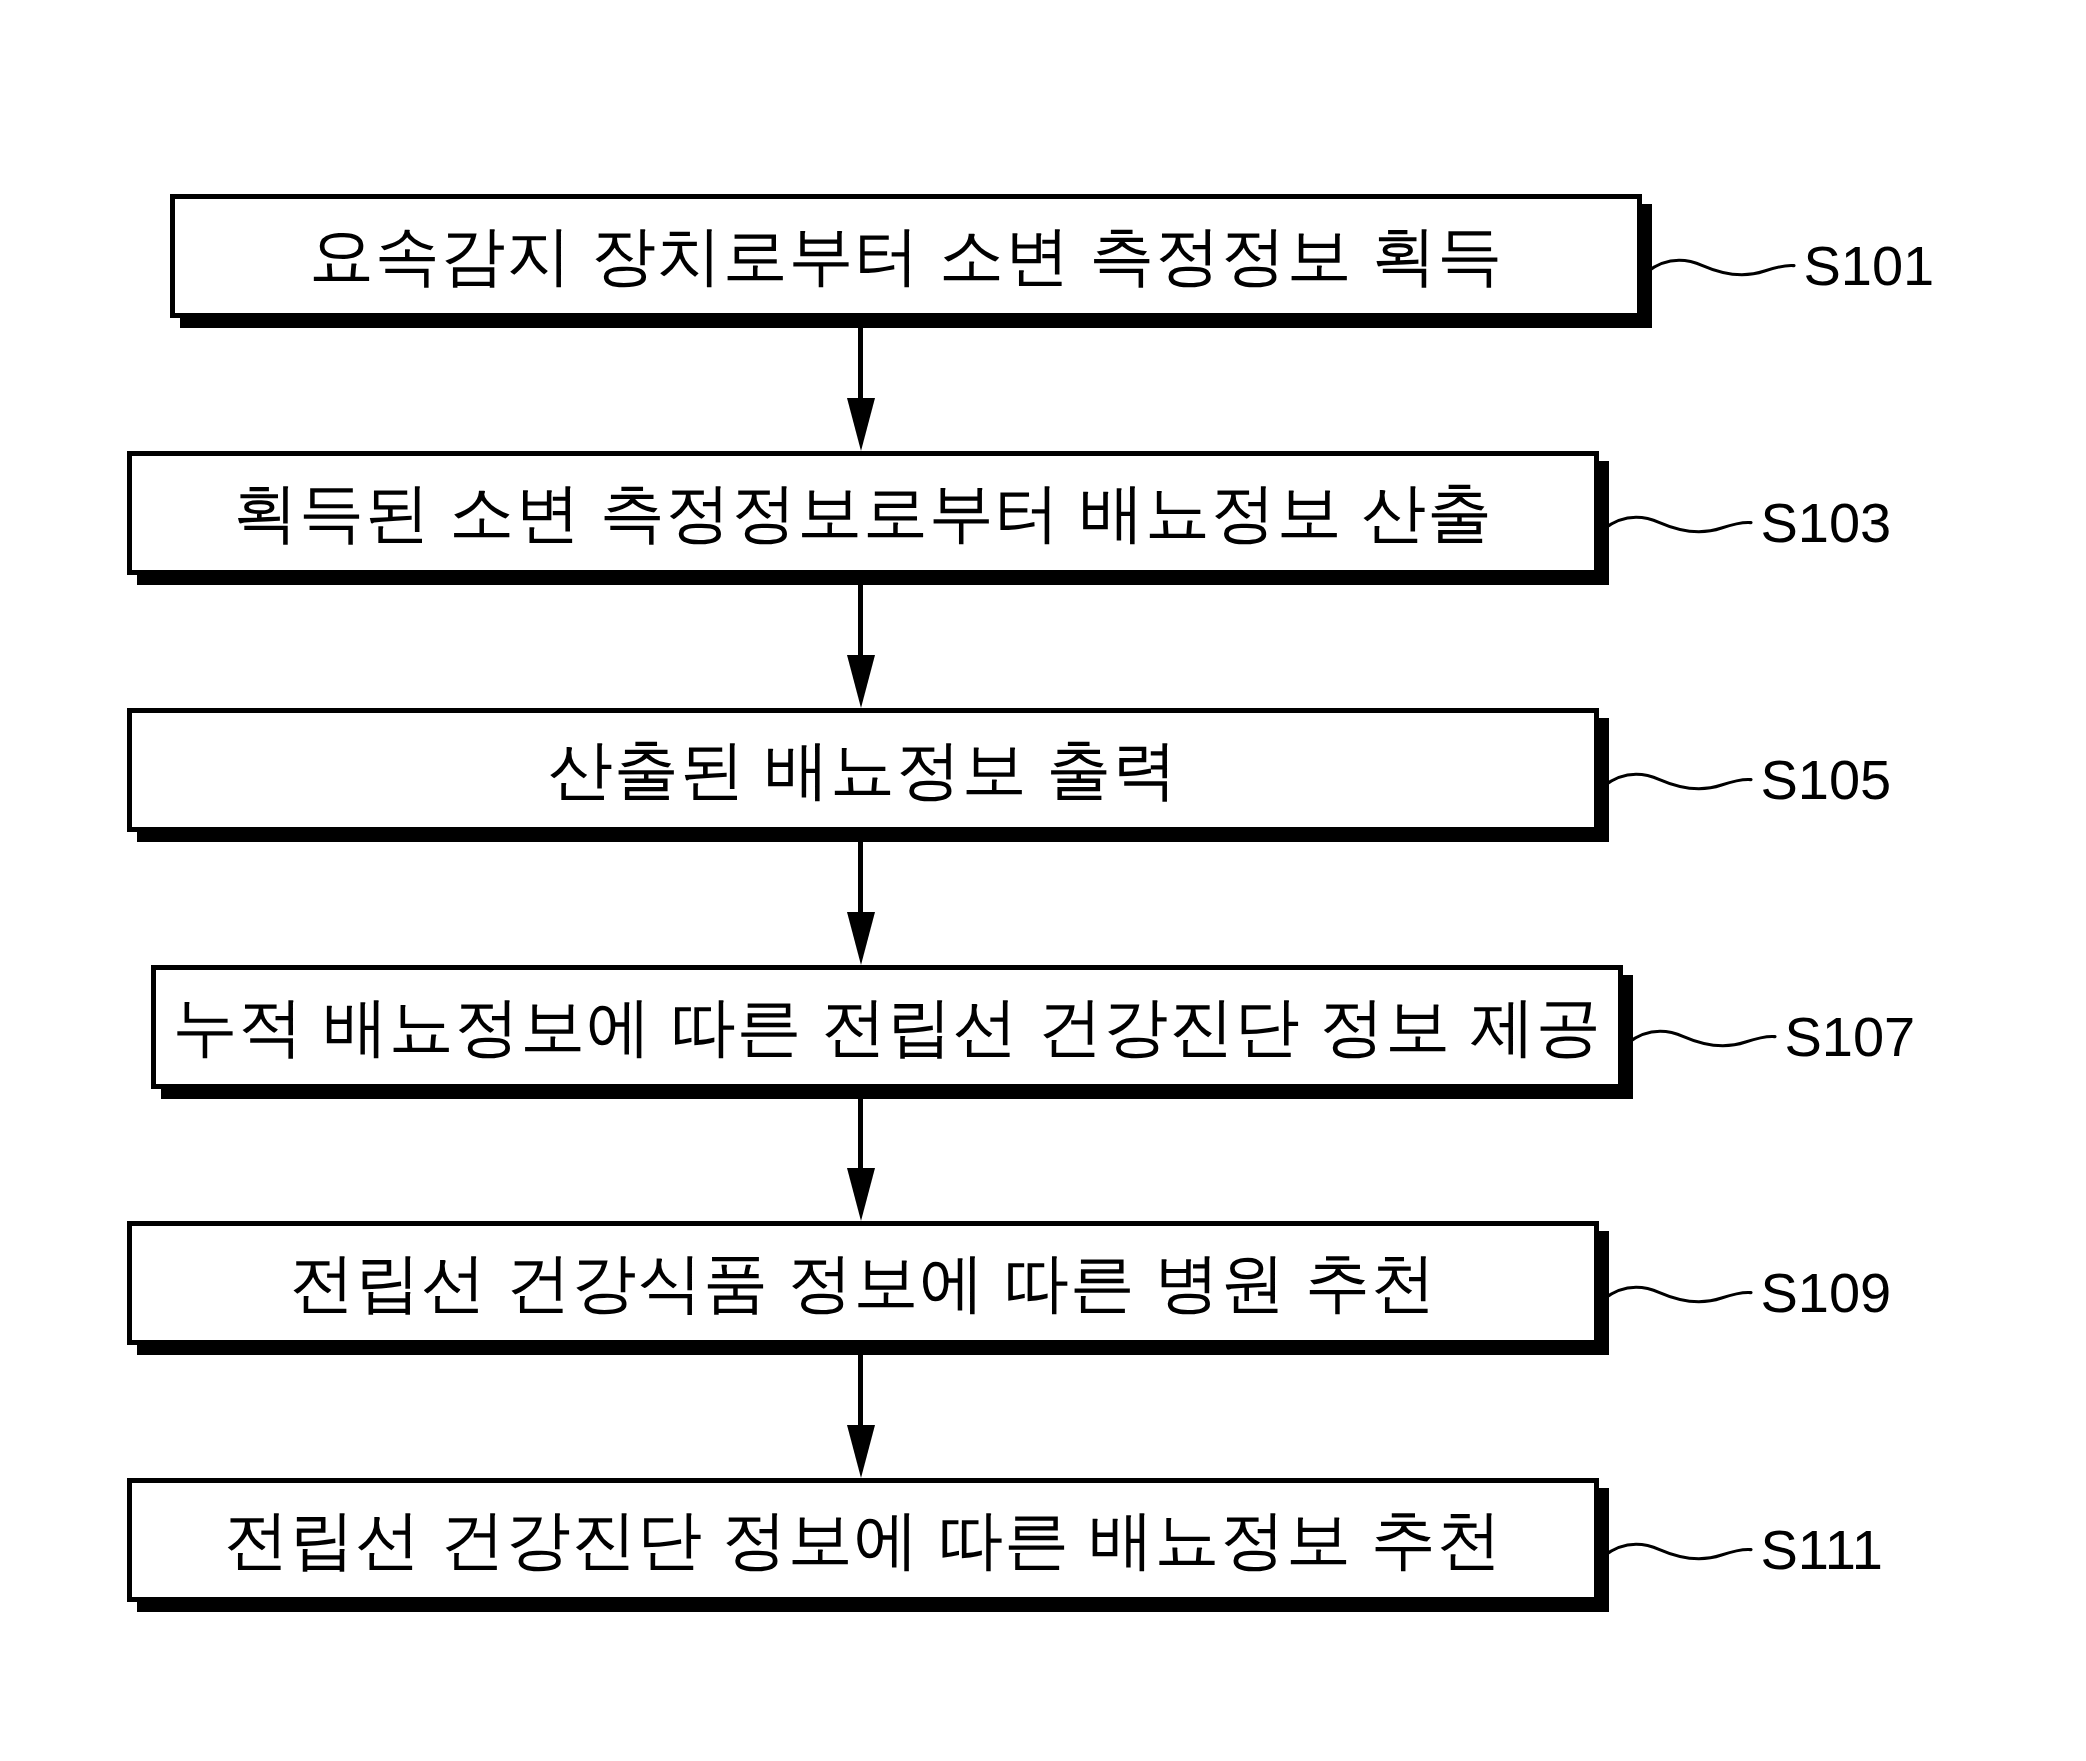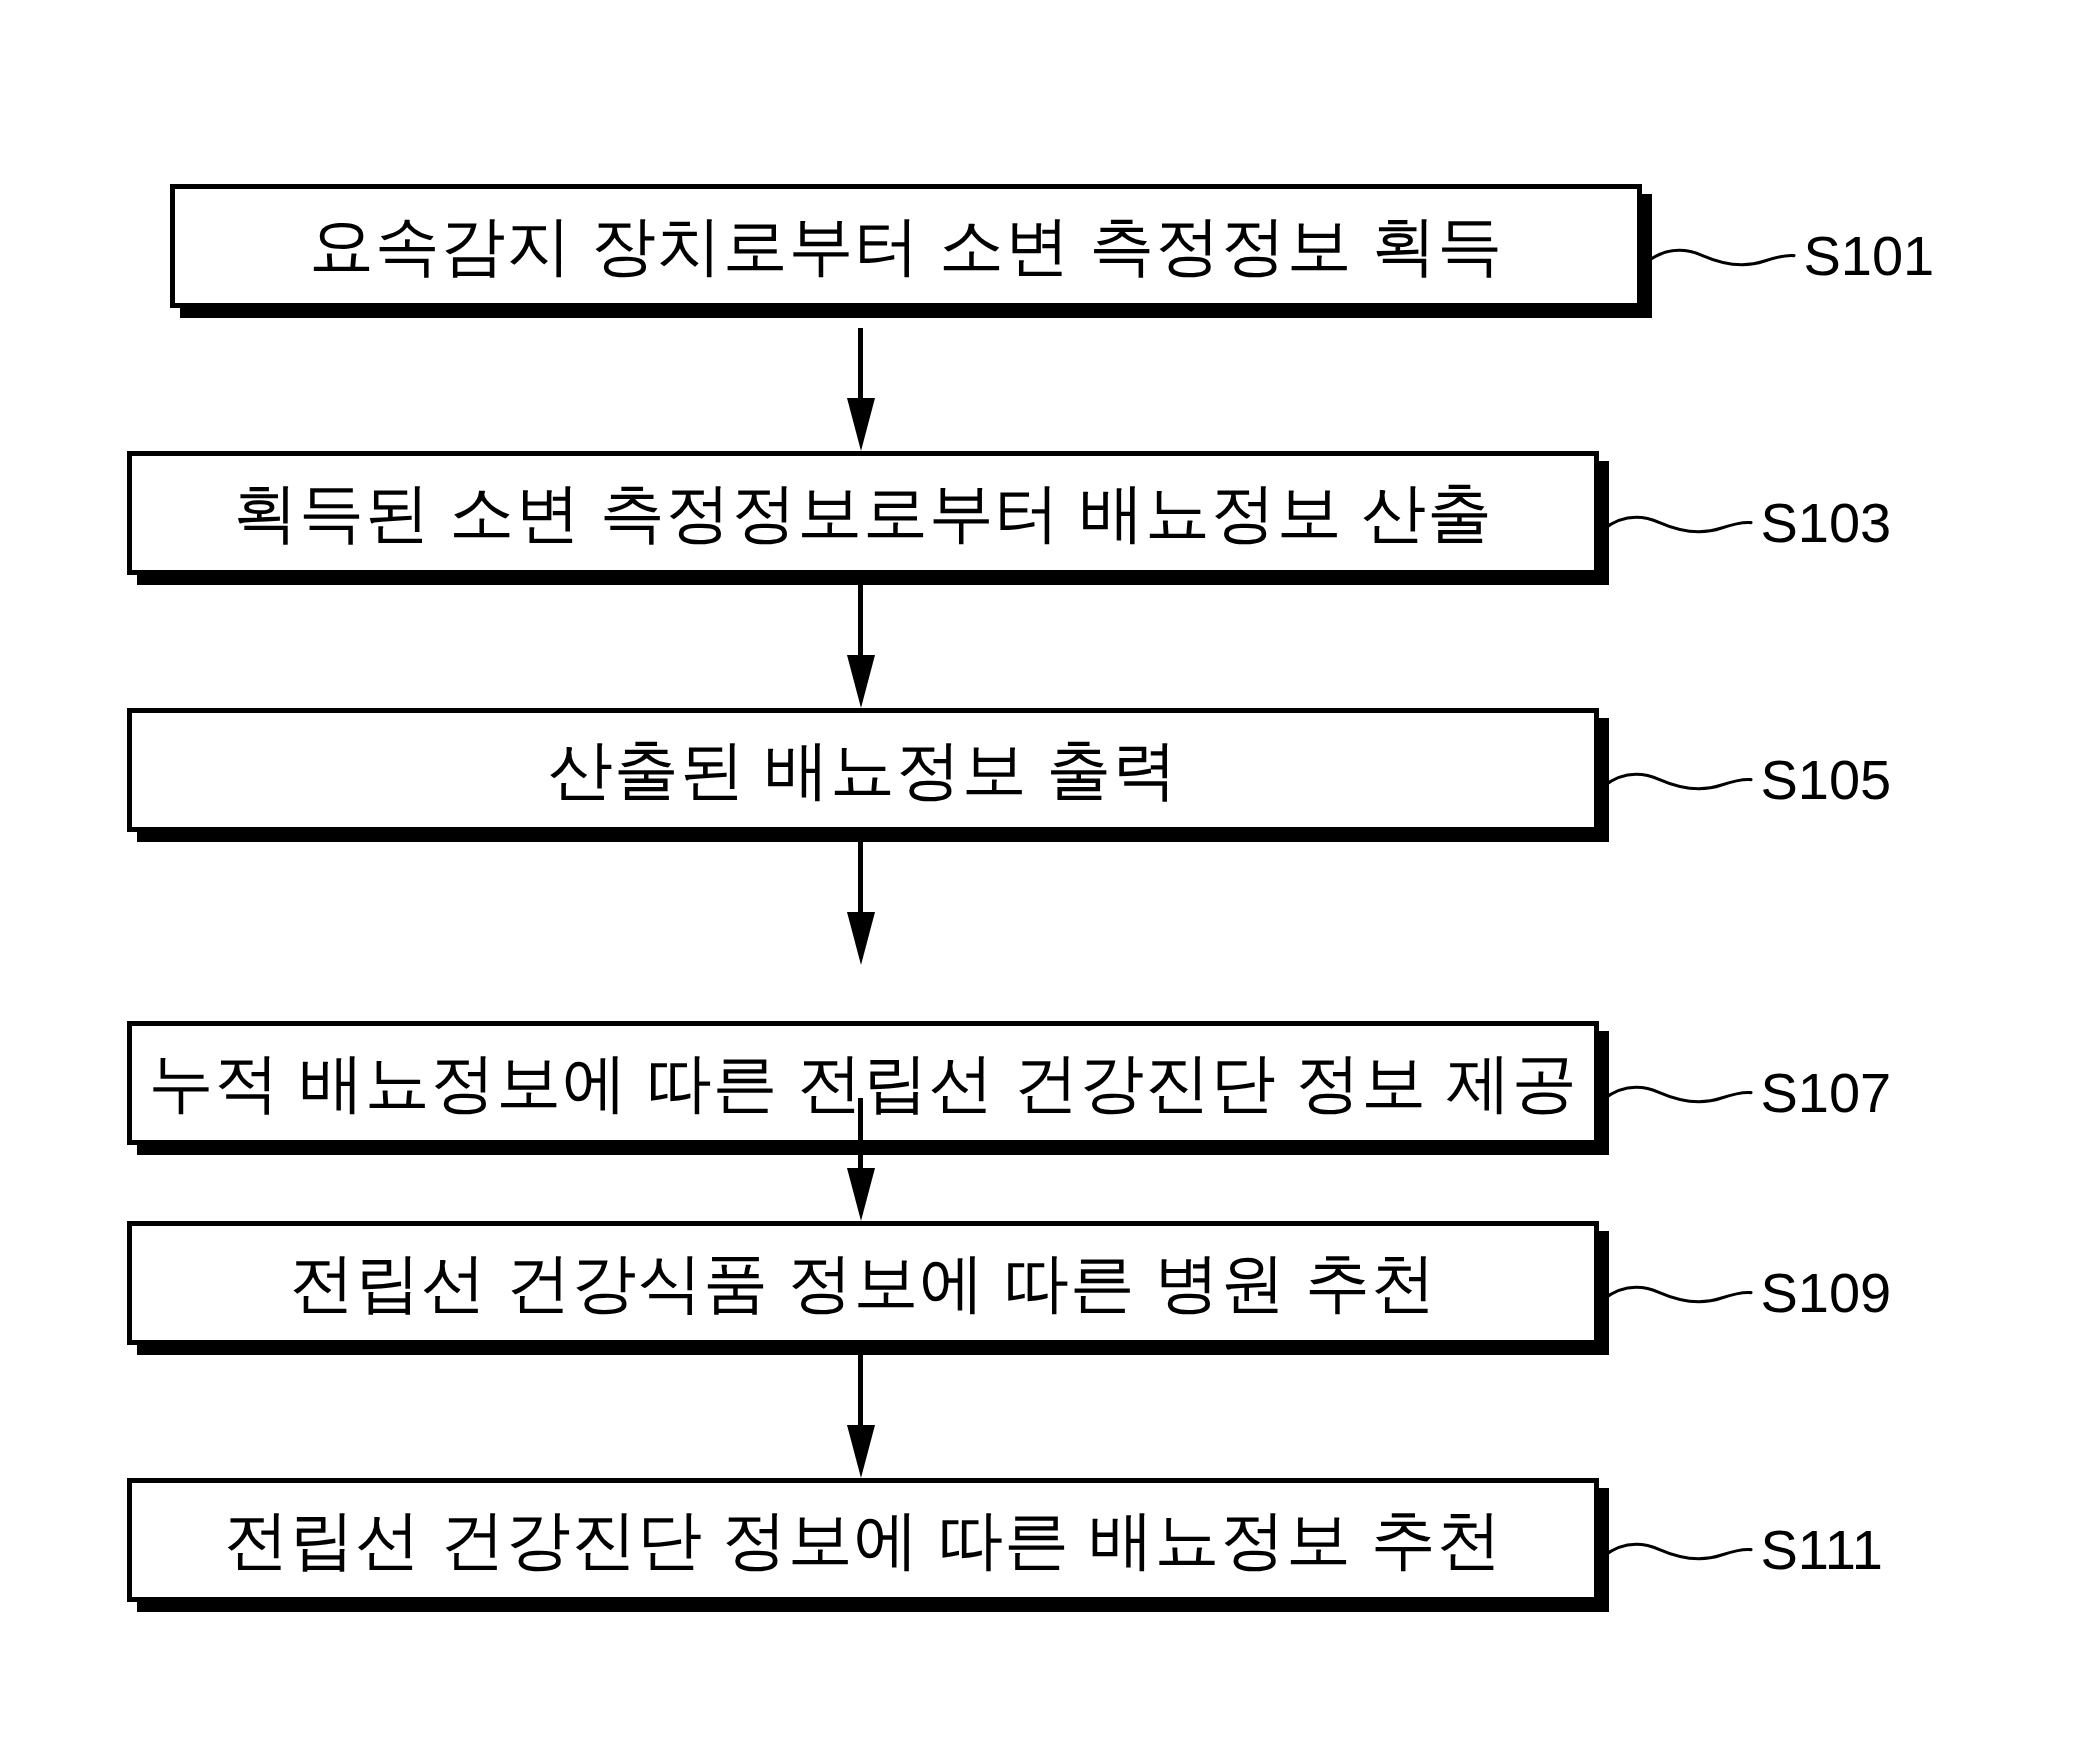--- a/index.html
+++ b/index.html
@@ -12,24 +12,24 @@
     font-family: "Liberation Sans", sans-serif;
     color: #000000;
   }
   .step-row {
     position: absolute;
     left: 127px;
     height: 124px;
     display: flex;
     align-items: center;
   }
-  .row1 { top: 184px; padding-left: 43px; }
+  .row1 { top: 194px; padding-left: 43px; }
   .row2 { top: 451px; }
   .row3 { top: 708px; }
-  .row4 { top: 1021px; }
+  .row4 { top: 965px; margin-left: 24px; }
   .row5 { top: 1221px; }
   .row6 { top: 1478px; }
   .step-box {
     box-sizing: border-box;
     width: 1472px;
     height: 124px;
     flex: none;
     background: #ffffff;
     border: 5.4px solid #000000;
     box-shadow: 10px 10px 0 #000000;

